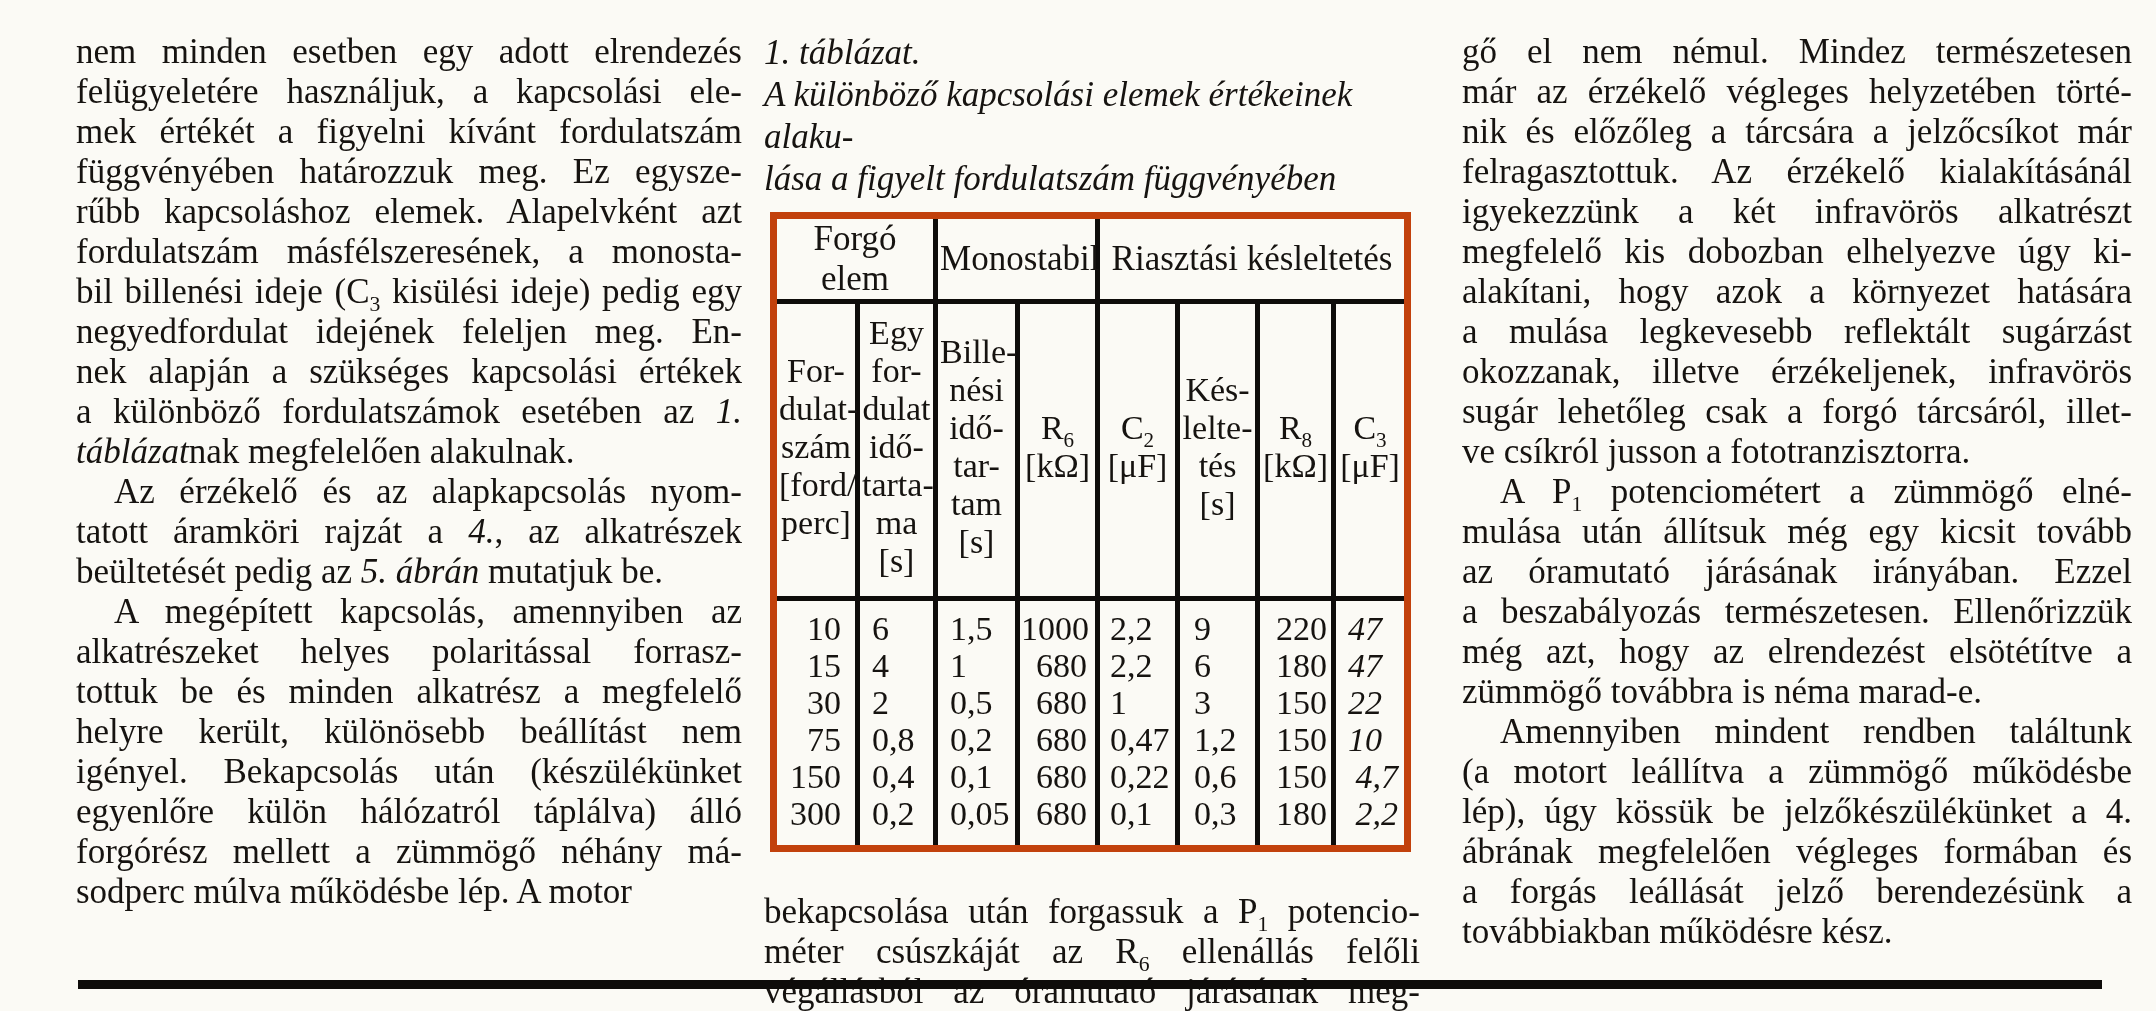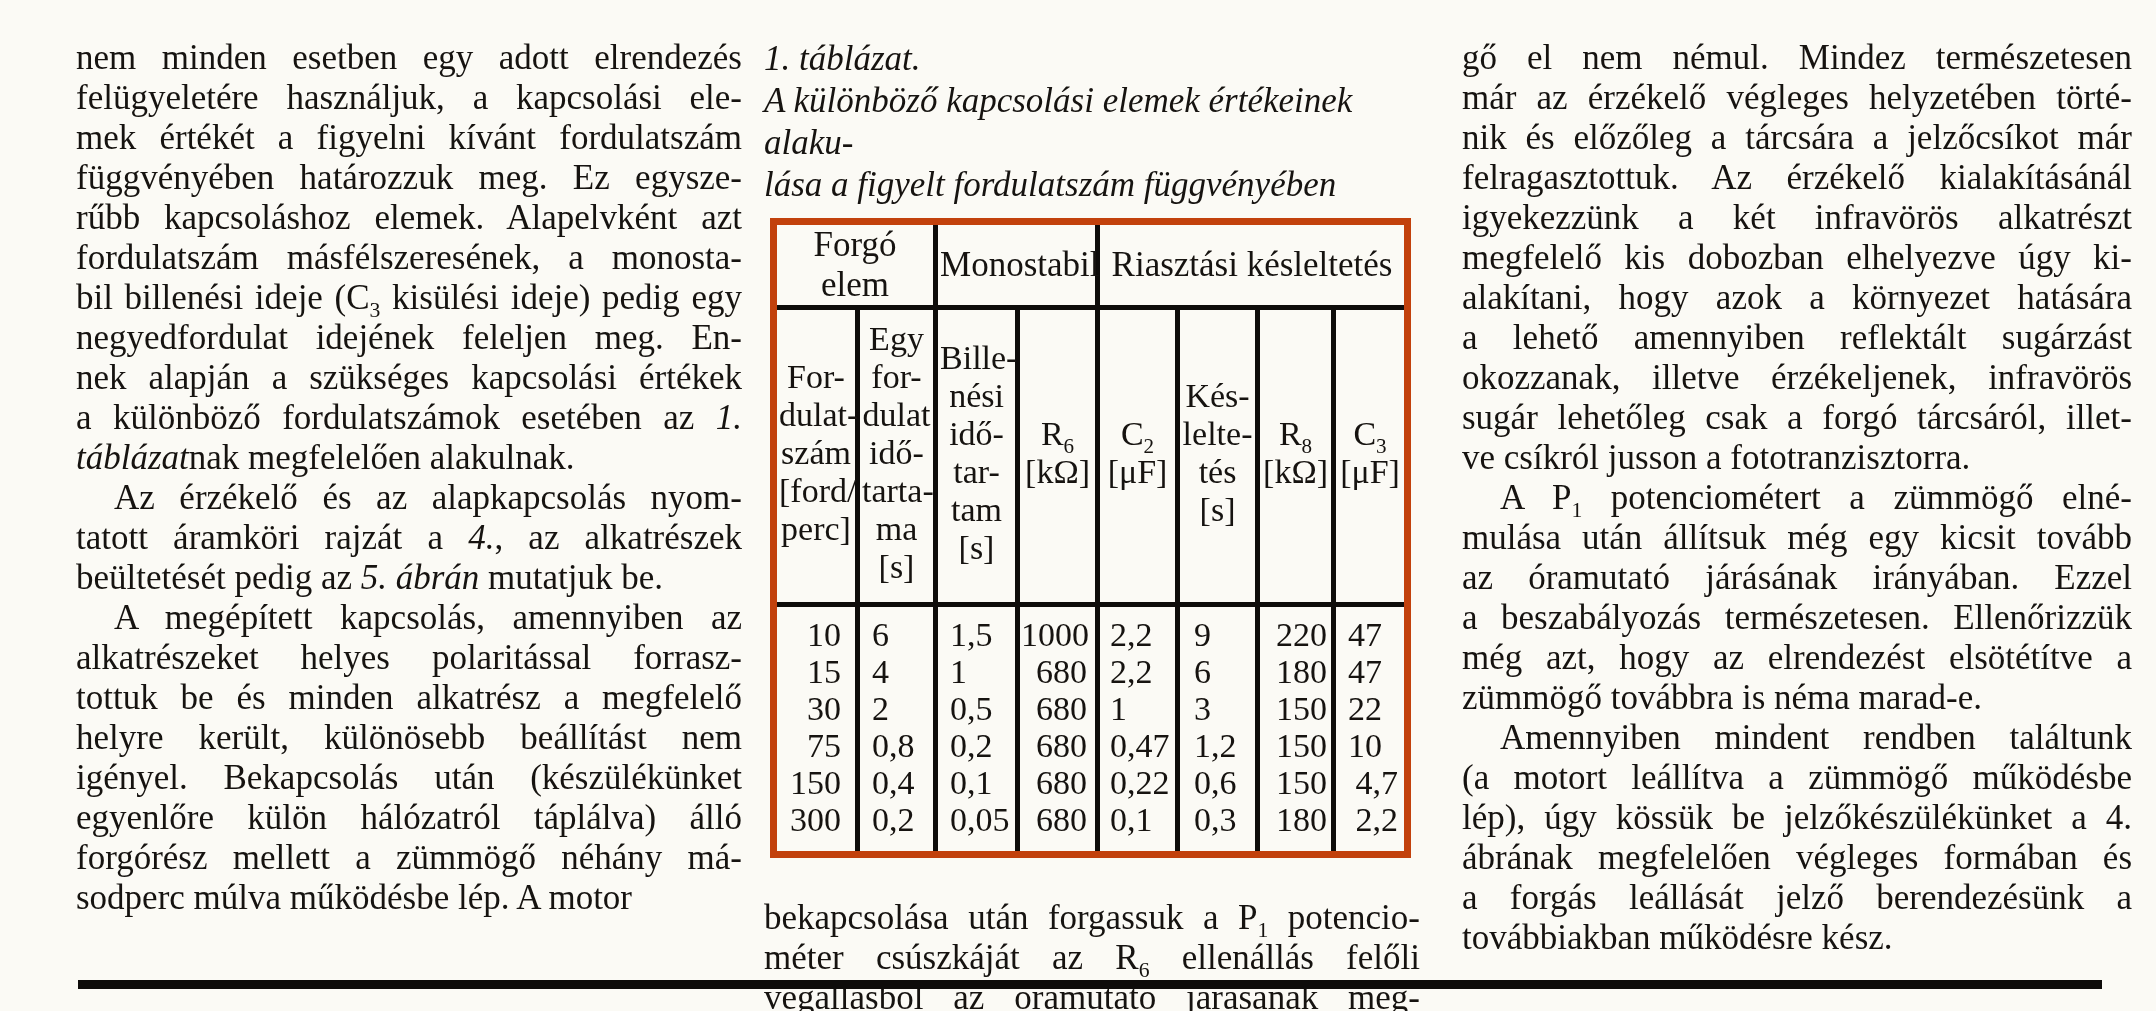--- a/index.html
+++ b/index.html
@@ -4,21 +4,21 @@
 <style>
   html,body{margin:0;padding:0;}
   .page{
     position:relative;
     width:2156px;height:1011px;
     background:#fbfaf5;
     color:#161310;
     font-family:"Liberation Serif","DejaVu Serif",serif;
     overflow:hidden;
   }
-  .col{position:absolute;top:38px;}
+  .col{position:absolute;top:32px;}
   .col-left{left:76px;width:666px;}
   .col-middle{left:764px;width:656px;}
   .col-right{left:1462px;width:670px;}
 
   .para{margin:0;}
   .line{
     font-size:35px;line-height:40px;
     text-align:justify;text-align-last:justify;
     white-space:normal;
   }
@@ -65,21 +65,21 @@
   }
   .data-table tbody tr:first-child td{padding-top:10px;}
   .data-table tbody tr:last-child td{padding-bottom:14px;}
   .data-table td:nth-child(1){text-align:right;padding-right:14px;}
   .data-table td:nth-child(2){padding-left:12px;}
   .data-table td:nth-child(3){padding-left:12px;}
   .data-table td:nth-child(4){text-align:right;padding-right:8px;margin-left:18px;}
   .data-table td:nth-child(5){padding-left:10px;}
   .data-table td:nth-child(6){padding-left:14px;}
   .data-table td:nth-child(7){padding-left:16px;}
-  .data-table td:nth-child(8){padding-left:12px;}
+  .data-table td:nth-child(8){padding-left:12px;font-style:italic;}
   .data-table tbody tr:nth-child(5) td:nth-child(8),
   .data-table tbody tr:nth-child(6) td:nth-child(8){
     text-align:right;padding-right:6px;padding-left:0;
   }
 
   .mid-text{margin-top:40px;}
 
   .bottom-rule{
     position:absolute;
     left:78px;top:980px;
@@ -271,21 +271,21 @@
 
   <div class="col col-right">
       <div class="para">
         <div class="line">gő el nem némul. Mindez természetesen</div>
         <div class="line">már az érzékelő végleges helyzetében törté-</div>
         <div class="line">nik és előzőleg a tárcsára a jelzőcsíkot már</div>
         <div class="line">felragasztottuk. Az érzékelő kialakításánál</div>
         <div class="line">igyekezzünk a két infravörös alkatrészt</div>
         <div class="line">megfelelő kis dobozban elhelyezve úgy ki-</div>
         <div class="line">alakítani, hogy azok a környezet hatására</div>
-        <div class="line">a lehető amennyiben reflektált sugárzást</div>
+        <div class="line">a mulása legkevesebb reflektált sugárzást</div>
         <div class="line">okozzanak, illetve érzékeljenek, infravörös</div>
         <div class="line">sugár lehetőleg csak a forgó tárcsáról, illet-</div>
         <div class="line last">ve csíkról jusson a fototranzisztorra.</div>
       </div>
       <div class="para">
         <div class="line indent">A P<sub>1</sub> potenciométert a zümmögő elné-</div>
         <div class="line">mulása után állítsuk még egy kicsit tovább</div>
         <div class="line">az óramutató járásának irányában. Ezzel</div>
         <div class="line">a beszabályozás természetesen. Ellenőrizzük</div>
         <div class="line">még azt, hogy az elrendezést elsötétítve a</div>

